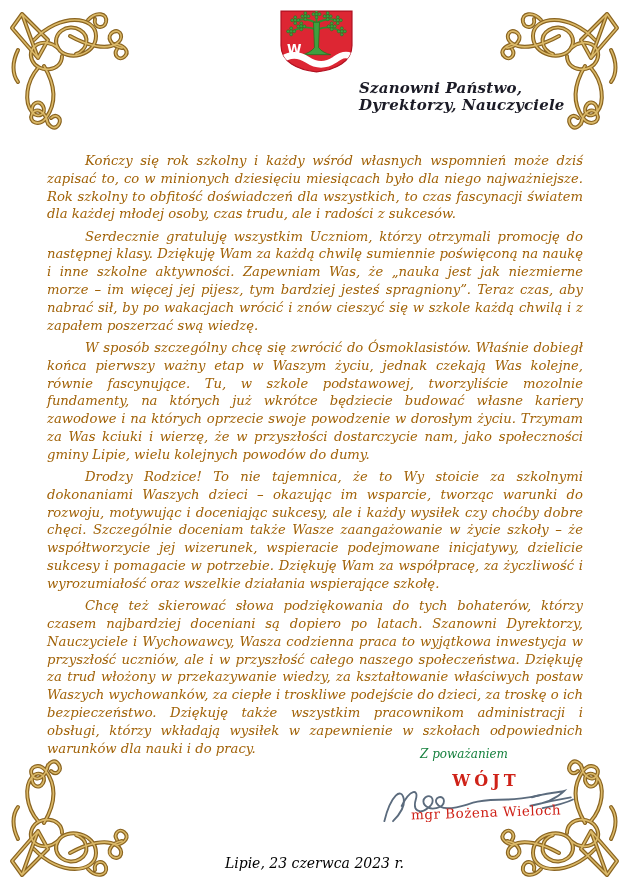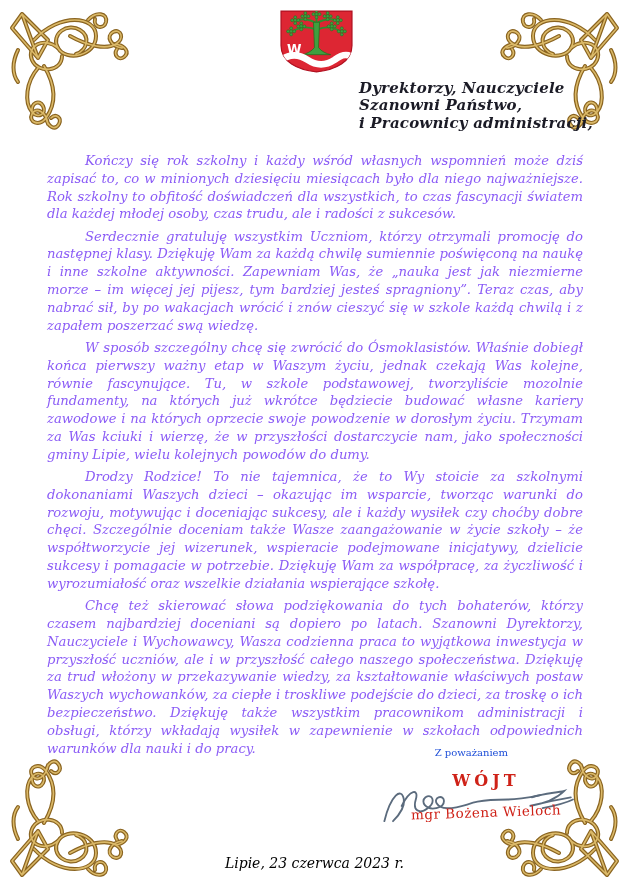--- a/index.html
+++ b/index.html
@@ -18,26 +18,26 @@
   
   .address{
     position:absolute;left:359px;top:80px;
     font-weight:bold;font-style:italic;font-size:15px;line-height:17.4px;
     color:#1b1b26;letter-spacing:.2px;
   }
   
   .body-text{
     position:absolute;left:47px;top:152px;width:536px;
     font-style:italic;font-size:13.2px;line-height:17.8px;
-    text-align:justify;color:#8b5cf6;
+    text-align:justify;color:#a16207;
   }
   .body-text p{margin:0 0 4.5px 0;text-indent:38px;}
   .closing{
     position:absolute;top:747px;right:121px;
-    font-size:10px;color:#1d4ed8;
+    font-style:italic;font-size:12px;color:#15803d;
   }
   .sig-block{position:absolute;left:388px;top:771px;width:196px;height:60px;text-align:center;}
   .sig-title{
     position:absolute;top:0;left:0;width:100%;
     color:#cf2218;font-weight:bold;font-size:16px;letter-spacing:4px;
   }
   .sig-scribble{position:absolute;left:-8px;top:13px;width:206px;height:44px;}
   .sig-name{
     position:absolute;top:33px;left:0;width:100%;
     color:#cf2218;font-size:13.5px;transform:rotate(-2deg);letter-spacing:.5px;
@@ -115,23 +115,22 @@
       <use href="#lc" x="22" y="17"></use>
       <use href="#lc" x="52" y="17"></use>
       <use href="#lc" x="62" y="22"></use>
       <path d="M34,13 L40,13 L39,38 C42,42 47,44 51,45 L23,45 C27,44 32,42 35,38 Z" fill="#3f9f3f" stroke="#1e6e1e" stroke-width="0.7"></path>
       <path d="M1,51 C10,44 19,44 28,50 C37,56 46,56 55,50 C63,44 68,44 73,48" fill="none" stroke="#ffffff" stroke-width="6.5"></path>
     </g>
     <text x="8" y="44" font-family="DejaVu Sans, sans-serif" font-size="13" font-weight="bold" fill="#ffffff">W</text>
   </svg>
 
   <div class="address">
+    <div>Szanowni Państwo,</div>
     <div>Dyrektorzy, Nauczyciele</div>
-    <div>Szanowni Państwo,</div>
-    <div>i Pracownicy administracji,</div>
   </div>
 
   <div class="body-text">
     <p>Kończy się rok szkolny i każdy wśród własnych wspomnień może dziś zapisać to, co w minionych dziesięciu miesiącach było dla niego najważniejsze. Rok szkolny to obfitość doświadczeń dla wszystkich, to czas fascynacji światem dla każdej młodej osoby, czas trudu, ale i radości z sukcesów.</p>
     <p>Serdecznie gratuluję wszystkim Uczniom, którzy otrzymali promocję do następnej klasy. Dziękuję Wam za każdą chwilę sumiennie poświęconą na naukę i inne szkolne aktywności. Zapewniam Was, że „nauka jest jak niezmierne morze – im więcej jej pijesz, tym bardziej jesteś spragniony”. Teraz czas, aby nabrać sił, by po wakacjach wrócić i znów cieszyć się w szkole każdą chwilą i z zapałem poszerzać swą wiedzę.</p>
     <p>W sposób szczególny chcę się zwrócić do Ósmoklasistów. Właśnie dobiegł końca pierwszy ważny etap w Waszym życiu, jednak czekają Was kolejne, równie fascynujące. Tu, w szkole podstawowej, tworzyliście mozolnie fundamenty, na których już wkrótce będziecie budować własne kariery zawodowe i na których oprzecie swoje powodzenie w dorosłym życiu. Trzymam za Was kciuki i wierzę, że w przyszłości dostarczycie nam, jako społeczności gminy Lipie, wielu kolejnych powodów do dumy.</p>
     <p>Drodzy Rodzice! To nie tajemnica, że to Wy stoicie za szkolnymi dokonaniami Waszych dzieci – okazując im wsparcie, tworząc warunki do rozwoju, motywując i doceniając sukcesy, ale i każdy wysiłek czy choćby dobre chęci. Szczególnie doceniam także Wasze zaangażowanie w życie szkoły – że współtworzycie jej wizerunek, wspieracie podejmowane inicjatywy, dzielicie sukcesy i pomagacie w potrzebie. Dziękuję Wam za współpracę, za życzliwość i wyrozumiałość oraz wszelkie działania wspierające szkołę.</p>
     <p>Chcę też skierować słowa podziękowania do tych bohaterów, którzy czasem najbardziej doceniani są dopiero po latach. Szanowni Dyrektorzy, Nauczyciele i Wychowawcy, Wasza codzienna praca to wyjątkowa inwestycja w przyszłość uczniów, ale i w przyszłość całego naszego społeczeństwa. Dziękuję za trud włożony w przekazywanie wiedzy, za kształtowanie właściwych postaw Waszych wychowanków, za ciepłe i troskliwe podejście do dzieci, za troskę o ich bezpieczeństwo. Dziękuję także wszystkim pracownikom administracji i obsługi, którzy wkładają wysiłek w zapewnienie w szkołach odpowiednich warunków dla nauki i do pracy.</p>
   </div>
 

